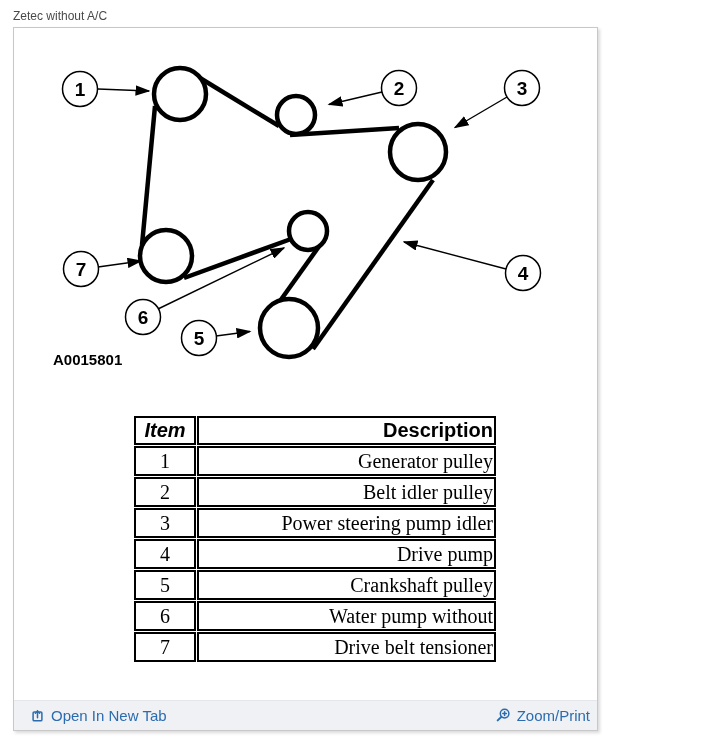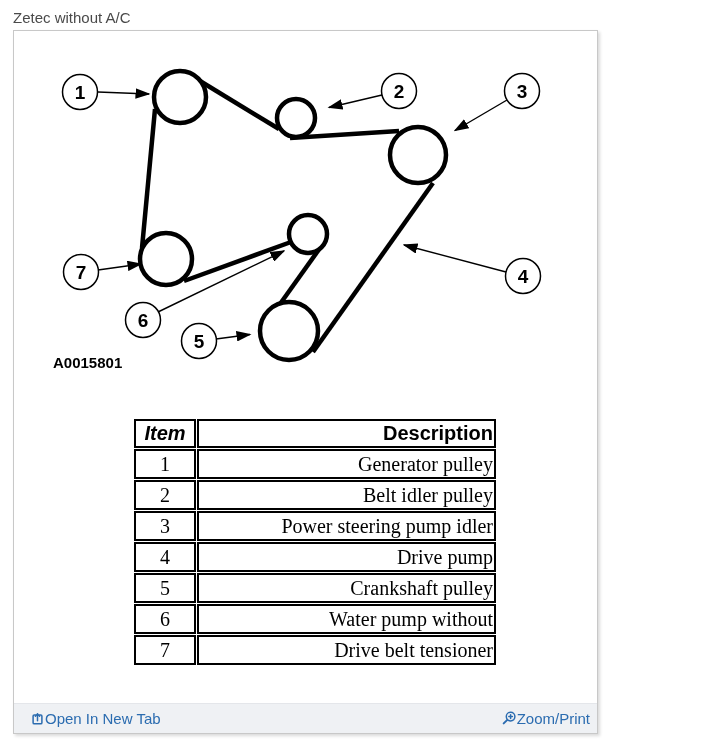--- a/index.html
+++ b/index.html
@@ -11,21 +11,21 @@
   }
   *{box-sizing:border-box;}
   html,body{margin:0;padding:0;}
   body{
     width:708px;height:746px;background:#ffffff;
     font-family:"Liberation Sans",sans-serif;
     overflow:hidden;
   }
   .page-title{
     margin:9px 0 4px 13px;
-    font-size:15px;
+    font-size:12px;
     color:var(--title-color);
   }
   .panel{
     position:relative;
     margin-left:13px;
     width:585px;height:704px;
     background:#fff;
     border:1px solid var(--panel-border);
     box-shadow:2px 2px 3px rgba(0,0,0,0.15);
   }
@@ -54,21 +54,21 @@
   .desc-cell{text-align:right;padding-left:8px;}
 
   .footer{
     position:absolute;left:0;right:0;bottom:0;height:30px;
     background:var(--footer-bg);
     border-top:1px solid #e4e6ea;
     display:flex;justify-content:space-between;align-items:center;
     padding:0 7px 0 17px;
   }
   .link{
-    display:flex;align-items:center;
+    display:flex;align-items:center;gap:6px;
     color:var(--link-blue);text-decoration:none;
     font-size:15px;cursor:pointer;
   }
   .link svg{stroke:var(--link-blue);stroke-width:1.5;fill:none;stroke-linecap:round;stroke-linejoin:round;}
 </style>
 </head>
 <body>
 
 <div class="page-title">Zetec without A/C</div>
 

